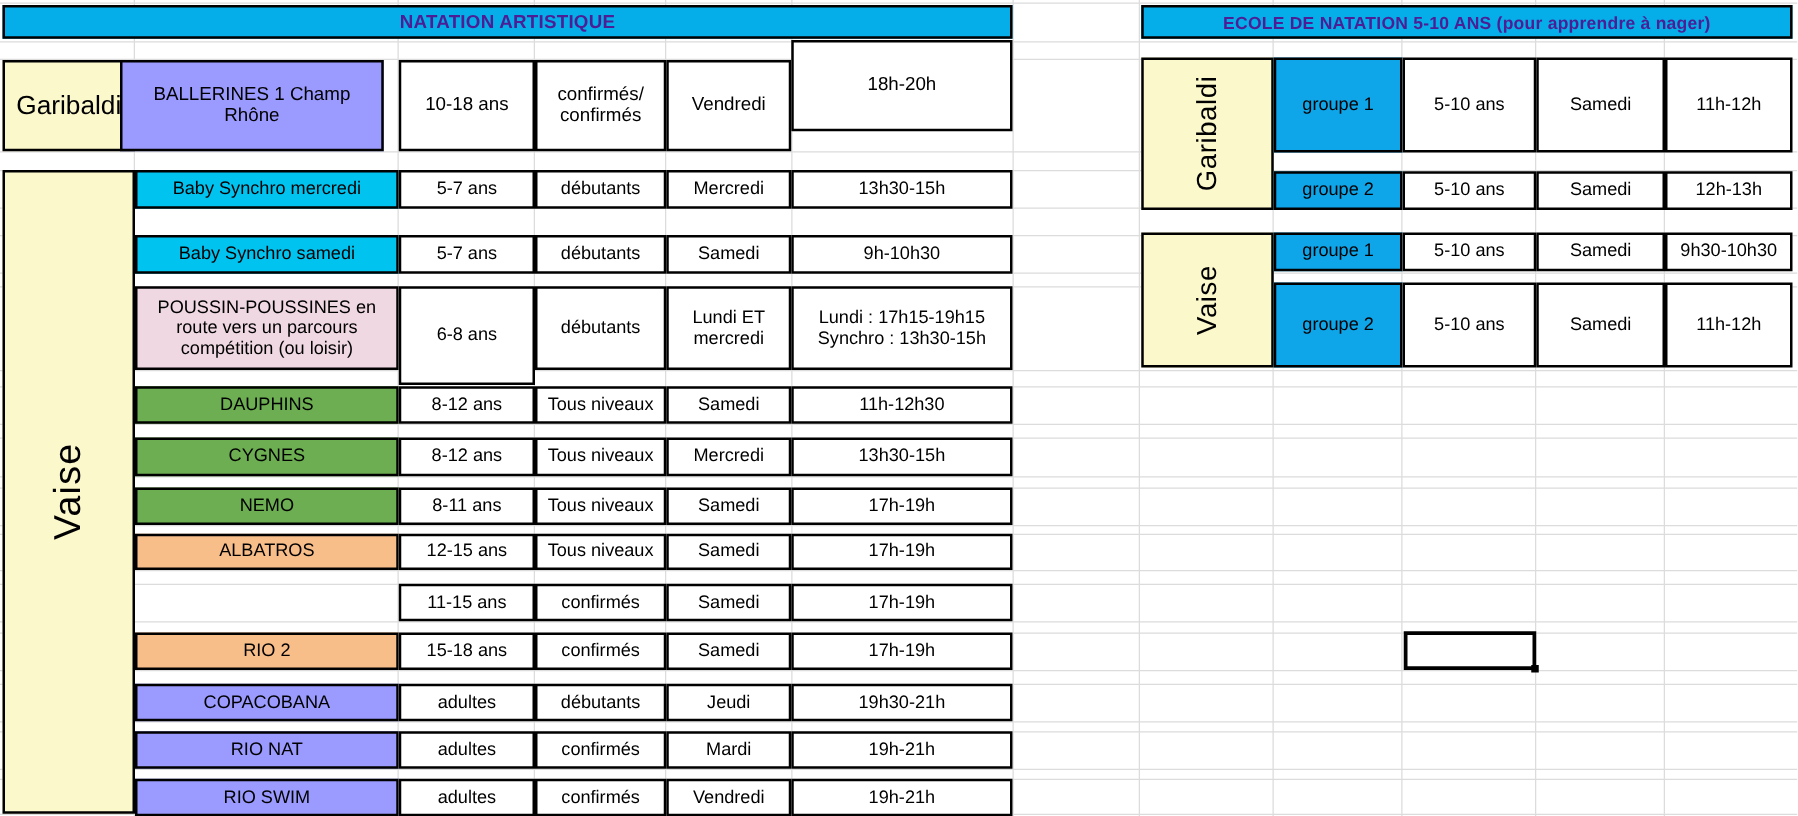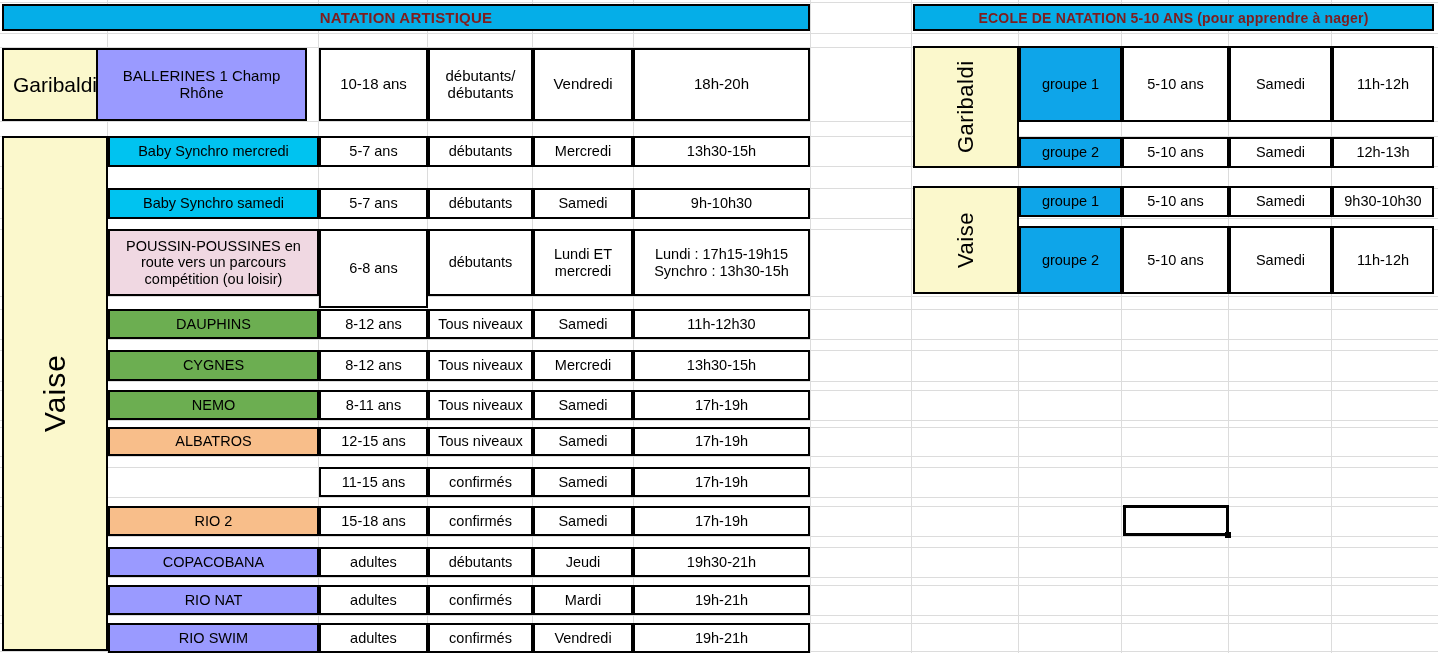--- a/index.html
+++ b/index.html
@@ -16,21 +16,21 @@
   .gridlines{position:absolute;left:0;top:0;width:1438px;height:653px;pointer-events:none;}
   .gv{position:absolute;top:0;bottom:0;width:1px;background:#dcdcdc;}
   .gh{position:absolute;left:0;right:0;height:1px;background:#dcdcdc;}
 
   
   .banner{
     position:absolute;
     background:#05aee8;
     border:2px solid #000000;
     box-sizing:border-box;
-    color:#7f1d1d;
+    color:#4c1d95;
     font-weight:bold;
     display:flex;align-items:center;justify-content:center;
     text-align:center;
     letter-spacing:.2px;
   }
 
   .cell{
     position:absolute;
     box-sizing:border-box;
     border:2px solid #000000;
@@ -128,25 +128,25 @@
   </div>
 
   <div class="banner" style="left:2px;top:4px;width:808px;height:27px;font-size:15px;">NATATION ARTISTIQUE</div>
 
   <div class="cell venue venue-h" style="left:2px;top:48px;width:106px;height:73px;">Garibaldi</div>
 
   <div class="cell c-purple pad t15" style="left:96px;top:48px;width:211px;height:73px;">BALLERINES 1 Champ Rhône</div>
 
   <div class="cell pad t15" style="left:319px;top:48px;width:109px;height:73px;">10-18 ans</div>
 
-  <div class="cell pad t15" style="left:428px;top:48px;width:105px;height:73px;">débutants/ débutants</div>
+  <div class="cell pad t15" style="left:428px;top:48px;width:105px;height:73px;">confirmés/ confirmés</div>
 
   <div class="cell pad t15" style="left:533px;top:48px;width:100px;height:73px;">Vendredi</div>
 
-  <div class="cell pad t15" style="left:633px;top:48px;width:177px;height:73px;">18h-20h</div>
+  <div class="cell pad t15" style="left:633px;top:32px;width:177px;height:73px;">18h-20h</div>
 
   <div class="cell venue venue-v" style="left:2px;top:136px;width:106px;height:515px;">Vaise</div>
 
   <div class="cell c-cyan pad t14" style="left:108px;top:136px;width:211px;height:31px;">Baby Synchro mercredi</div>
   <div class="cell pad t14" style="left:319px;top:136px;width:109px;height:31px;">5-7 ans</div>
   <div class="cell pad t14" style="left:428px;top:136px;width:105px;height:31px;">débutants</div>
   <div class="cell pad t14" style="left:533px;top:136px;width:100px;height:31px;">Mercredi</div>
   <div class="cell pad t14" style="left:633px;top:136px;width:177px;height:31px;">13h30-15h</div>
 
   <div class="cell c-cyan pad t14" style="left:108px;top:188px;width:211px;height:31px;">Baby Synchro samedi</div>

